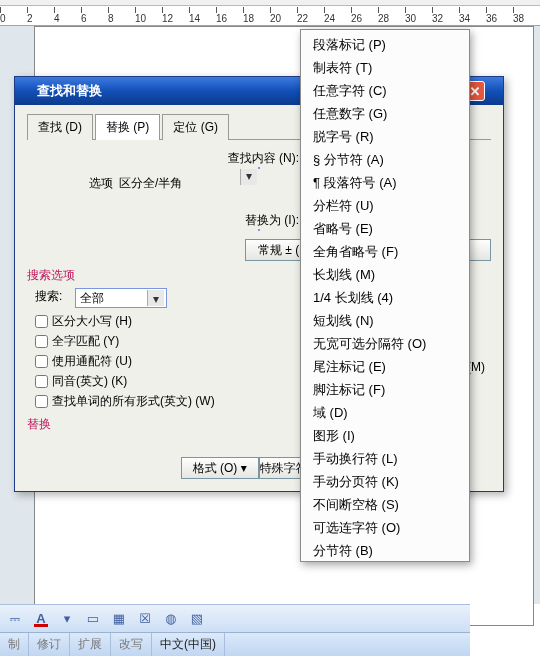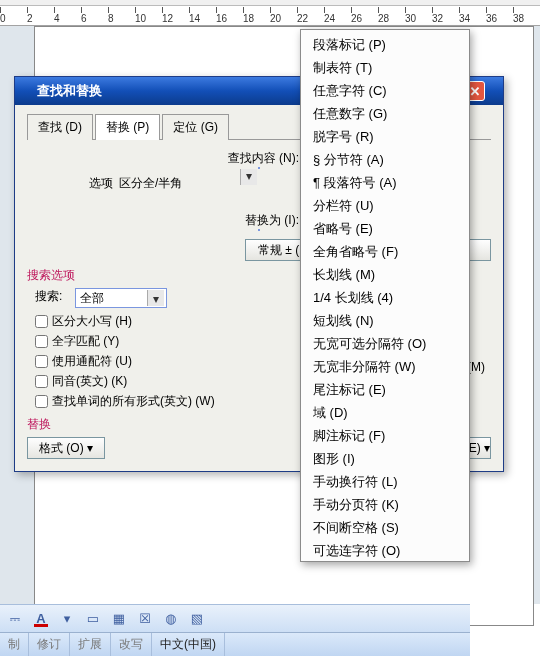--- a/index.html
+++ b/index.html
@@ -200,23 +200,23 @@
   .cb-list { padding-left: 8px; }
   .cb {
     display: flex;
     align-items: center;
     margin-bottom: 3px;
     gap: 4px;
   }
   .cb input { margin: 0; }
   .bottom-btns {
     display: flex;
-    justify-content: space-between;
+    justify-content: center;
     gap: 0;
-    margin-top: 4px;
+    margin-top: 24px;
   }
   
   .dropdown {
     position: absolute;
     left: 300px;
     top: 29px;
     width: 170px;
     background: #fcfcfc;
     border: 1px solid #8b8b8b;
     box-shadow: 2px 3px 8px rgba(0,0,0,0.35);
@@ -380,24 +380,23 @@
     <div class="dd-item">脱字号 (R)</div>
     <div class="dd-item">§ 分节符 (A)</div>
     <div class="dd-item">¶ 段落符号 (A)</div>
     <div class="dd-item">分栏符 (U)</div>
     <div class="dd-item">省略号 (E)</div>
     <div class="dd-item">全角省略号 (F)</div>
     <div class="dd-item">长划线 (M)</div>
     <div class="dd-item">1/4 长划线 (4)</div>
     <div class="dd-item">短划线 (N)</div>
     <div class="dd-item">无宽可选分隔符 (O)</div>
-    <div class="dd-item">无宽非分隔符 (W)</div>
     <div class="dd-item">尾注标记 (E)</div>
+    <div class="dd-item">脚注标记 (F)</div>
     <div class="dd-item">域 (D)</div>
-    <div class="dd-item">脚注标记 (F)</div>
     <div class="dd-item">图形 (I)</div>
     <div class="dd-item">手动换行符 (L)</div>
     <div class="dd-item">手动分页符 (K)</div>
     <div class="dd-item">不间断空格 (S)</div>
     <div class="dd-item">可选连字符 (O)</div>
     <div class="dd-item">分节符 (B)</div>
     <div class="dd-item">空白区域 (W)</div>
   </div>
 
 <div class="statusbar">

